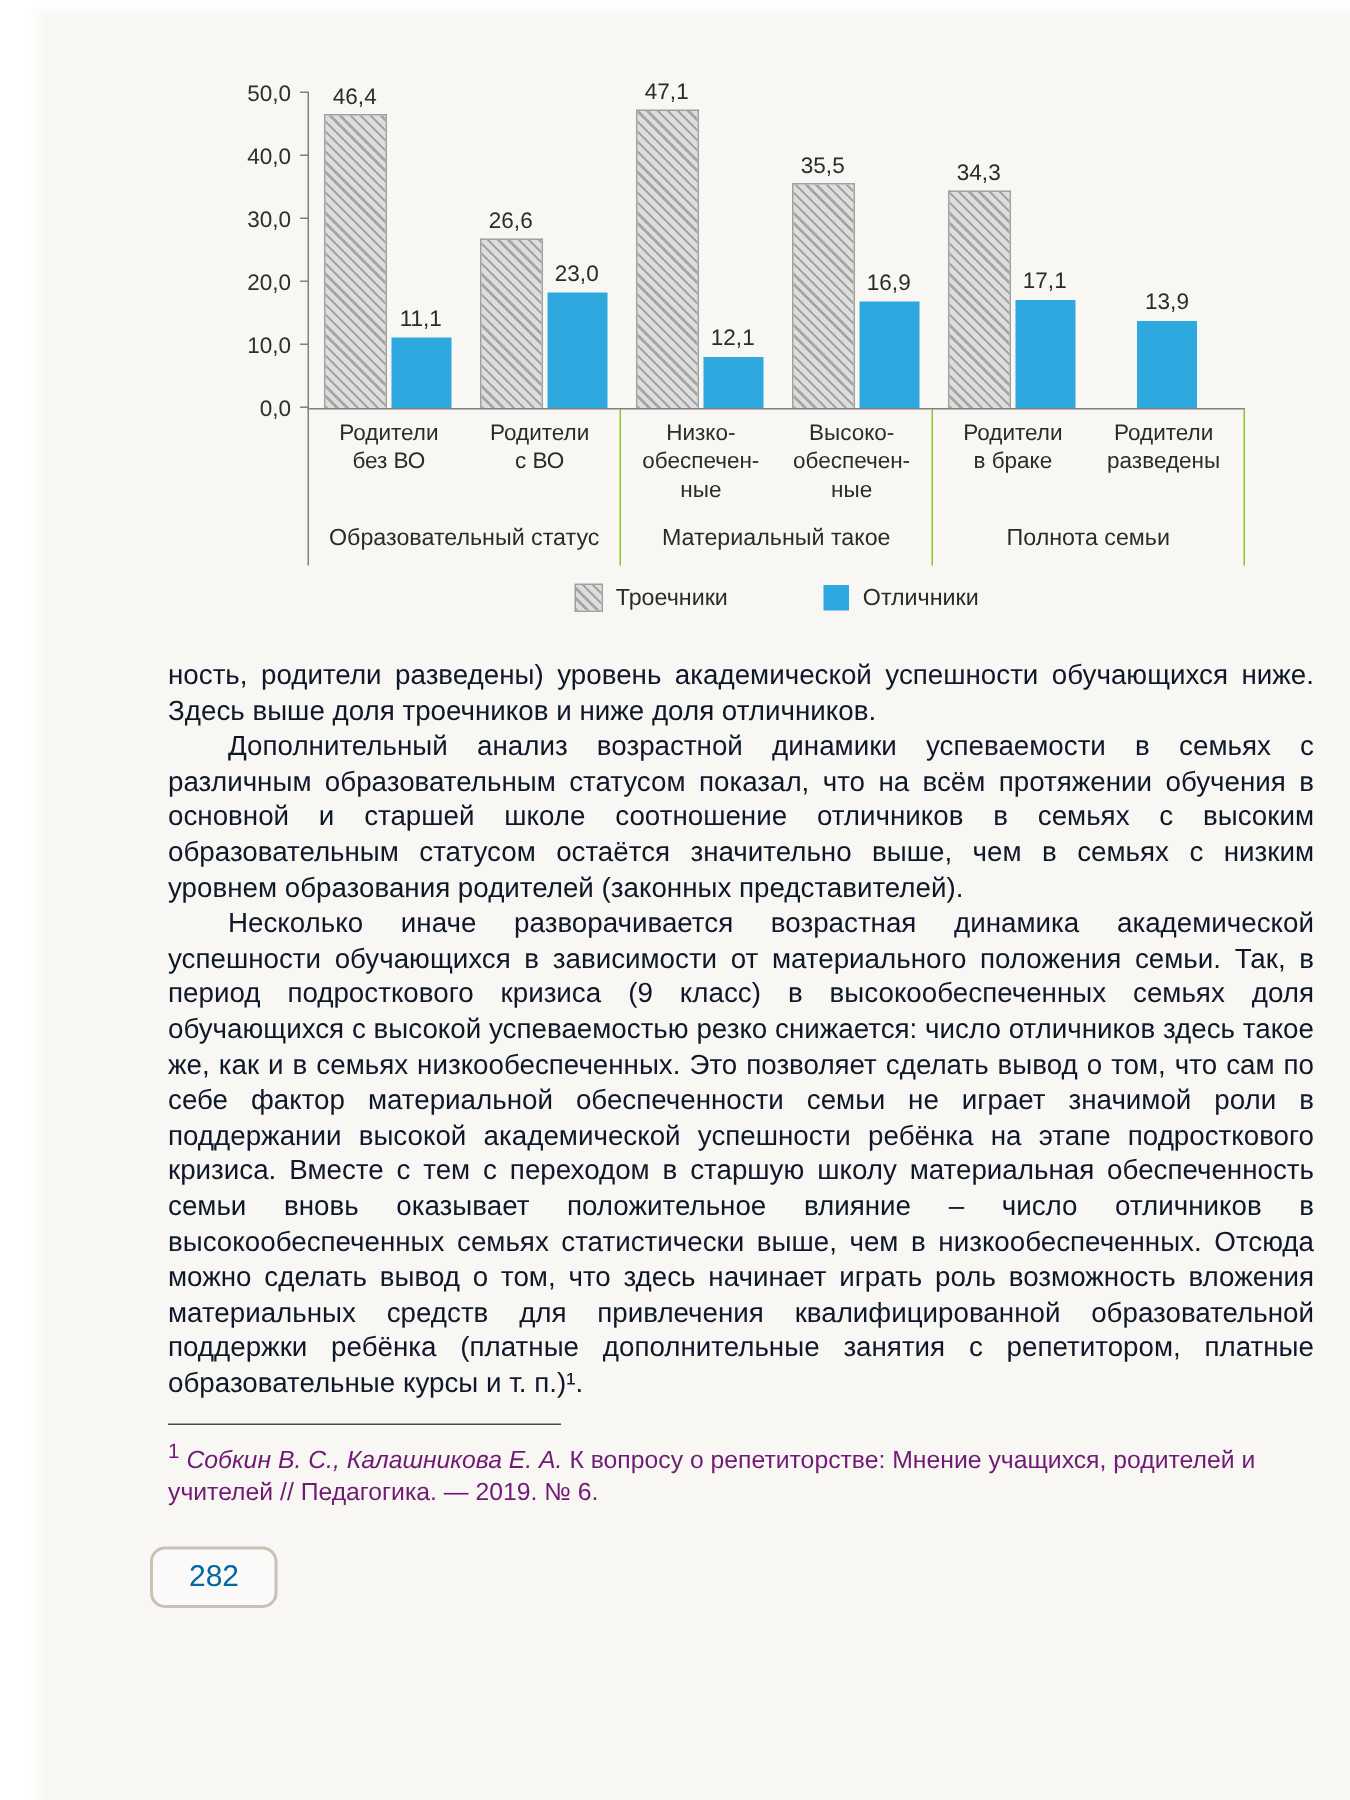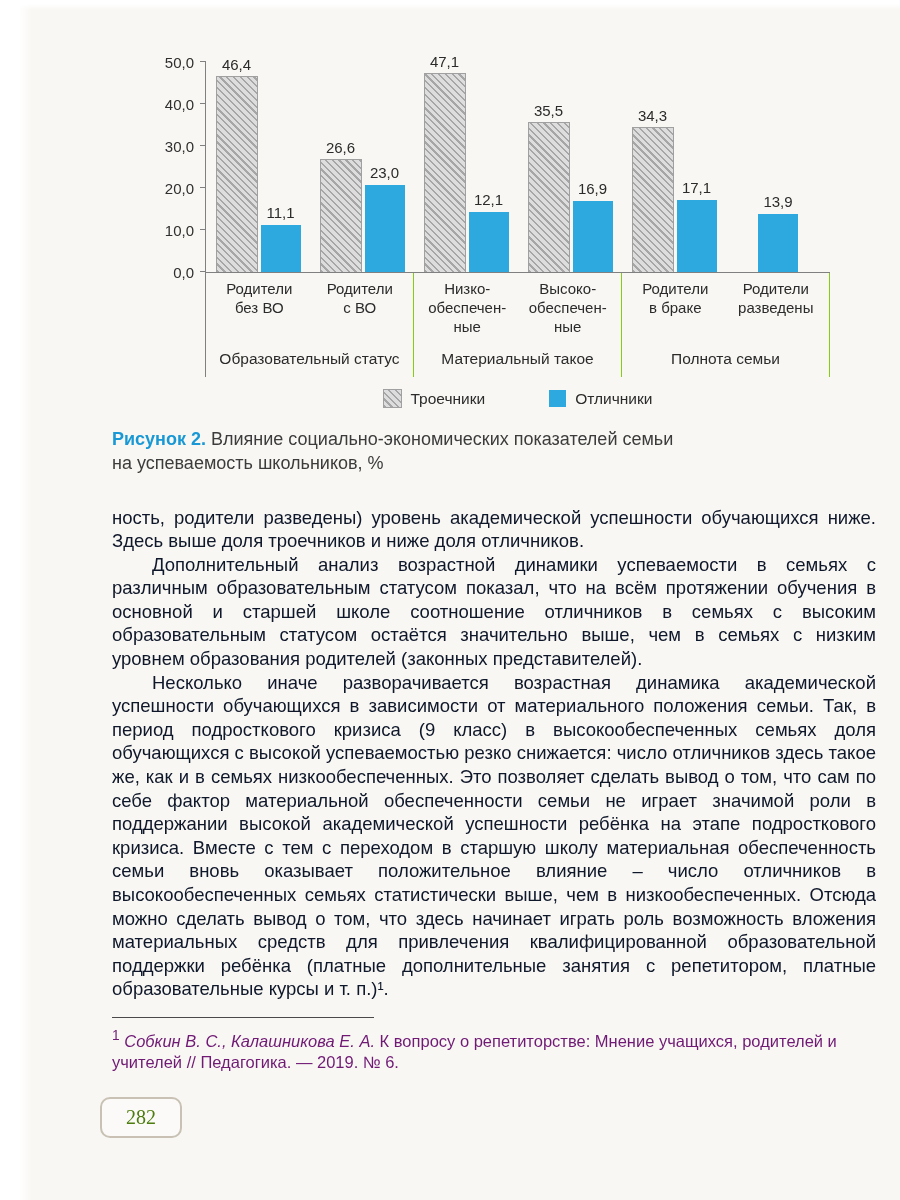--- a/index.html
+++ b/index.html
@@ -97,21 +97,21 @@
   .footnote-rule {
     width:262px; height:0; border:none; border-top:1.5px solid #4a4a4a;
     margin:0 0 7px 0;
   }
   .footnote-authors { font-style:italic; }
 
   
   .page-number-box {
     display:inline-block; margin:24px 16px 0 100px; padding:7px 24px;
     border:2px solid #c8c1b4; border-radius:10px;
-    font-size:20px; color:#4d7c0f; background:rgba(255,255,255,0.4);font-family:Liberation Serif, serif;
+    font-size:20px; color:#0369a1; background:rgba(255,255,255,0.4);
   }
 </style>
 </head>
 <body>
 
 <div class="page">
   <div class="edge-left"></div>
   <div class="edge-top"></div>
 
   
@@ -134,29 +134,29 @@
             <span class="bar-value">46,4</span>
           </div>
           <div class="bar solid-blue" style="height: 46.62px;">
             <span class="bar-value">11,1</span>
           </div>
         </div>
         <div class="bar-group">
           <div class="bar hatched-gray" style="height: 111.72px;">
             <span class="bar-value">26,6</span>
           </div>
-          <div class="bar solid-blue" style="height: 87px;">
+          <div class="bar solid-blue" style="height: 77px;">
             <span class="bar-value">23,0</span>
           </div>
         </div>
         <div class="bar-group">
           <div class="bar hatched-gray" style="height: 197.82px;">
             <span class="bar-value">47,1</span>
           </div>
-          <div class="bar solid-blue" style="height: 60px;">
+          <div class="bar solid-blue" style="height: 34px;">
             <span class="bar-value">12,1</span>
           </div>
         </div>
         <div class="bar-group">
           <div class="bar hatched-gray" style="height: 149.1px;">
             <span class="bar-value">35,5</span>
           </div>
           <div class="bar solid-blue" style="height: 70.98px;">
             <span class="bar-value">16,9</span>
           </div>
@@ -212,25 +212,20 @@
           <span class="legend-label">Троечники</span>
         </div>
         <div class="legend-item">
           <span class="legend-swatch solid-blue"></span>
           <span class="legend-label">Отличники</span>
         </div>
       </div>
   </div>
 
   
-  <div class="figure-caption">
-    <span class="caption-label">Рисунок 2.</span>
-    <span class="caption-text">Влияние социально-экономических показателей семьи
-на успеваемость школьников, %</span>
-  </div>
 
   
   <div class="body-text">
     <p>ность, родители разведены) уровень академической успешности обучающихся ниже. Здесь выше доля троечников и ниже доля отличников.</p>
     <p class="indent">Дополнительный анализ возрастной динамики успеваемости в семьях с различным образовательным статусом показал, что на всём протяжении обучения в основной и старшей школе соотношение отличников в семьях с высоким образовательным статусом остаётся значительно выше, чем в семьях с низким уровнем образования родителей (законных представителей).</p>
     <p class="indent">Несколько иначе разворачивается возрастная динамика академической успешности обучающихся в зависимости от материального положения семьи. Так, в период подросткового кризиса (9 класс) в высокообеспеченных семьях доля обучающихся с высокой успеваемостью резко снижается: число отличников здесь такое же, как и в семьях низкообеспеченных. Это позволяет сделать вывод о том, что сам по себе фактор материальной обеспеченности семьи не играет значимой роли в поддержании высокой академической успешности ребёнка на этапе подросткового кризиса. Вместе с тем с переходом в старшую школу материальная обеспеченность семьи вновь оказывает положительное влияние – число отличников в высокообеспеченных семьях статистически выше, чем в низкообеспеченных. Отсюда можно сделать вывод о том, что здесь начинает играть роль возможность вложения материальных средств для привлечения квалифицированной образовательной поддержки ребёнка (платные дополнительные занятия с репетитором, платные образовательные курсы и т. п.)¹.</p>
   </div>
 
   
   <div class="footnote">

